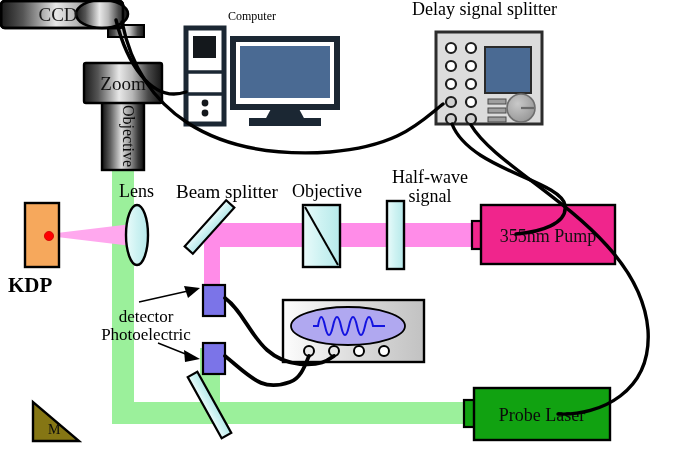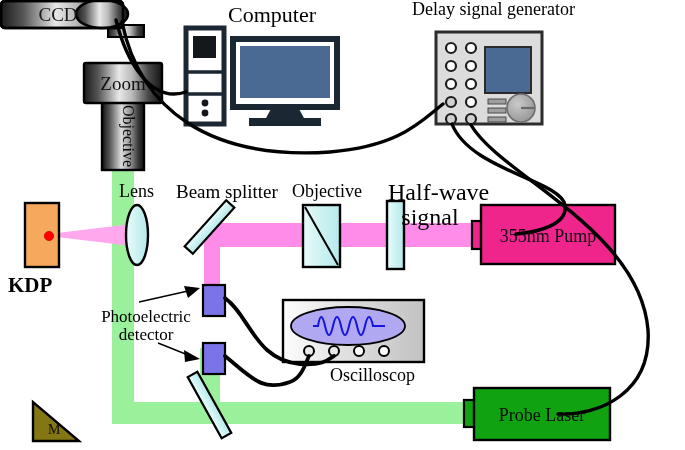--- a/index.html
+++ b/index.html
@@ -216,37 +216,36 @@
 
     <path d="M471 125 C 500 175, 640 230, 648 330 C 652 392, 600 416, 558 414" stroke-width="3.4"></path>
 
     <path d="M225 298 C 250 316, 255 360, 300 364 C 325 366, 330 358, 334 356" stroke-width="3.8"></path>
 
     <path d="M225 356 C 252 378, 262 392, 290 382 C 302 378, 306 362, 309 356" stroke-width="3.8"></path>
   </g>
 
 </svg>
 
-<div class="lbl" style="left:228px;top:3px;font-size:22px;">Computer</div>
-
-<div class="lbl" style="left:412px;top:0px;font-size:18px;">Delay signal generator</div>
+<div class="lbl" style="left:228px;top:10px;font-size:12px;">Computer</div>
+
+<div class="lbl" style="left:412px;top:0px;font-size:18px;">Delay signal splitter</div>
 
 <div class="lbl" style="left:119px;top:182px;font-size:18px;text-align:center;">Lens</div>
 
 <div class="lbl" style="left:176px;top:182px;font-size:19px;">Beam splitter</div>
 
 <div class="lbl" style="left:292px;top:182px;font-size:18px;">Objective</div>
 
-<div class="lbl center" style="left:388px;top:180px;width:84px;font-size:24px;">
+<div class="lbl center" style="left:388px;top:168px;width:84px;font-size:18px;">
   <div>Half-wave</div>
   <div>signal</div>
 </div>
 
 <div class="lbl" style="left:8px;top:274px;font-size:21px;font-weight:bold;">KDP</div>
 
 <div class="lbl center" style="left:84px;top:308px;width:124px;font-size:17px;">
+  <div>detector</div>
   <div>Photoelectric</div>
-  <div>detector</div>
 </div>
 
-<div class="lbl" style="left:330px;top:366px;font-size:18px;">Oscilloscop</div>
 
 </div>
 
 </body></html>

